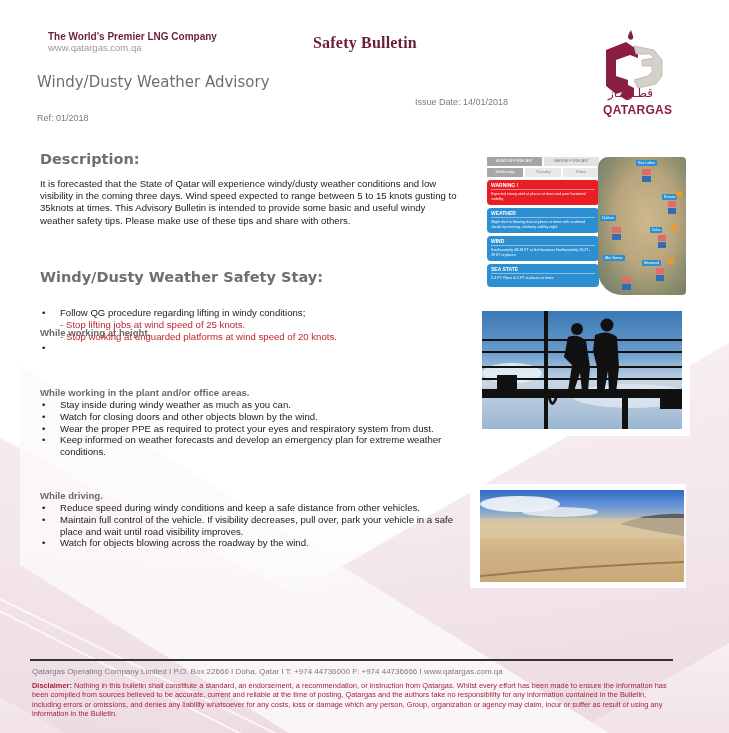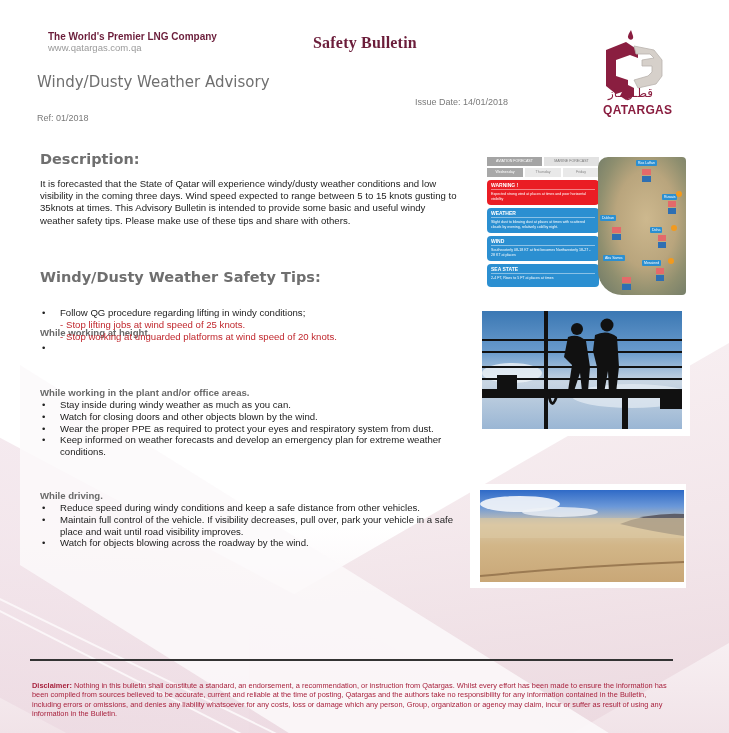--- a/index.html
+++ b/index.html
@@ -151,21 +151,21 @@
     <span class="wind" style="left:60px;top:85px;">&nbsp;&nbsp;&nbsp;&nbsp;</span>
     <span class="label" style="left:5px;top:98px;">Abu Samra</span>
     <span class="label" style="left:44px;top:103px;">Mesaieed</span>
     <span class="sun" style="left:70px;top:101px;"></span>
     <span class="temp" style="left:58px;top:111px;">&nbsp;&nbsp;&nbsp;&nbsp;</span>
     <span class="wind" style="left:58px;top:118px;">&nbsp;&nbsp;&nbsp;&nbsp;</span>
     <span class="temp" style="left:24px;top:120px;">&nbsp;&nbsp;&nbsp;&nbsp;&nbsp;</span>
     <span class="wind" style="left:24px;top:127px;">&nbsp;&nbsp;&nbsp;&nbsp;&nbsp;</span>
   </div>
 
-  <div class="section-heading" style="left:40px;top:269px;">Windy/Dusty Weather Safety Tips:</div>
+  <div class="section-heading" style="left:40px;top:269px;">Windy/Dusty Weather Safety Stay:</div>
 
   <div class="sub-heading" style="top:287px;margin-top:40px;">While working at height.</div>
   <ul class="tip-list" style="top:307px;">
     <li><span class="bullet">•</span><span>Follow QG procedure regarding lifting in windy conditions;</span></li>
     <li class="sub"><span class="dash">-</span><span>Stop lifting jobs at wind speed of 25 knots.</span></li>
     <li class="sub"><span class="dash">-</span><span>Stop working at unguarded platforms at wind speed of 20 knots.</span></li>
     <li><span class="bullet">•</span></li>
   </ul>
 
   <div class="sub-heading" style="top:387px;">While working in the plant and/or office areas.</div>
@@ -210,14 +210,15 @@
     <svg width="204" height="92" viewBox="0 0 204 92">
       <ellipse cx="40" cy="14" rx="40" ry="8" fill="#f4f6fa" opacity=".9"></ellipse>
       <ellipse cx="80" cy="22" rx="38" ry="5" fill="#eef1f6" opacity=".8"></ellipse>
       <path d="M140 34 q30 -12 64 -10 l0 22 q-30 -4 -64 -12 z" fill="#4e4a52" opacity=".8"></path>
       <rect x="0" y="28" width="204" height="20" fill="#dcc7a2" opacity=".65"></rect>
       <path d="M0 86 q100 -10 204 -14" stroke="#9b7a52" stroke-width="2" fill="none"></path>
     </svg>
   </div>
 
   <div class="footer-rule"></div>
+  <div class="footer-contact">Qatargas Operating Company Limited I P.O. Box 22666 I Doha, Qatar I T: +974 44736000 F: +974 44736666 I www.qatargas.com.qa</div>
   <div class="disclaimer"><b>Disclaimer:</b><span> Nothing in this bulletin shall constitute a standard, an endorsement, a recommendation, or instruction from Qatargas. Whilst every effort has been made to ensure the information has been compiled from sources believed to be accurate, current and reliable at the time of posting, Qatargas and the authors take no responsibility for any information contained in the Bulletin, including errors or omissions, and denies any liability whatsoever for any costs, loss or damage which any person, Group, organization or agency may claim, incur or suffer as result of using any information in the Bulletin.</span></div>
 </div>
 
 </body></html>

